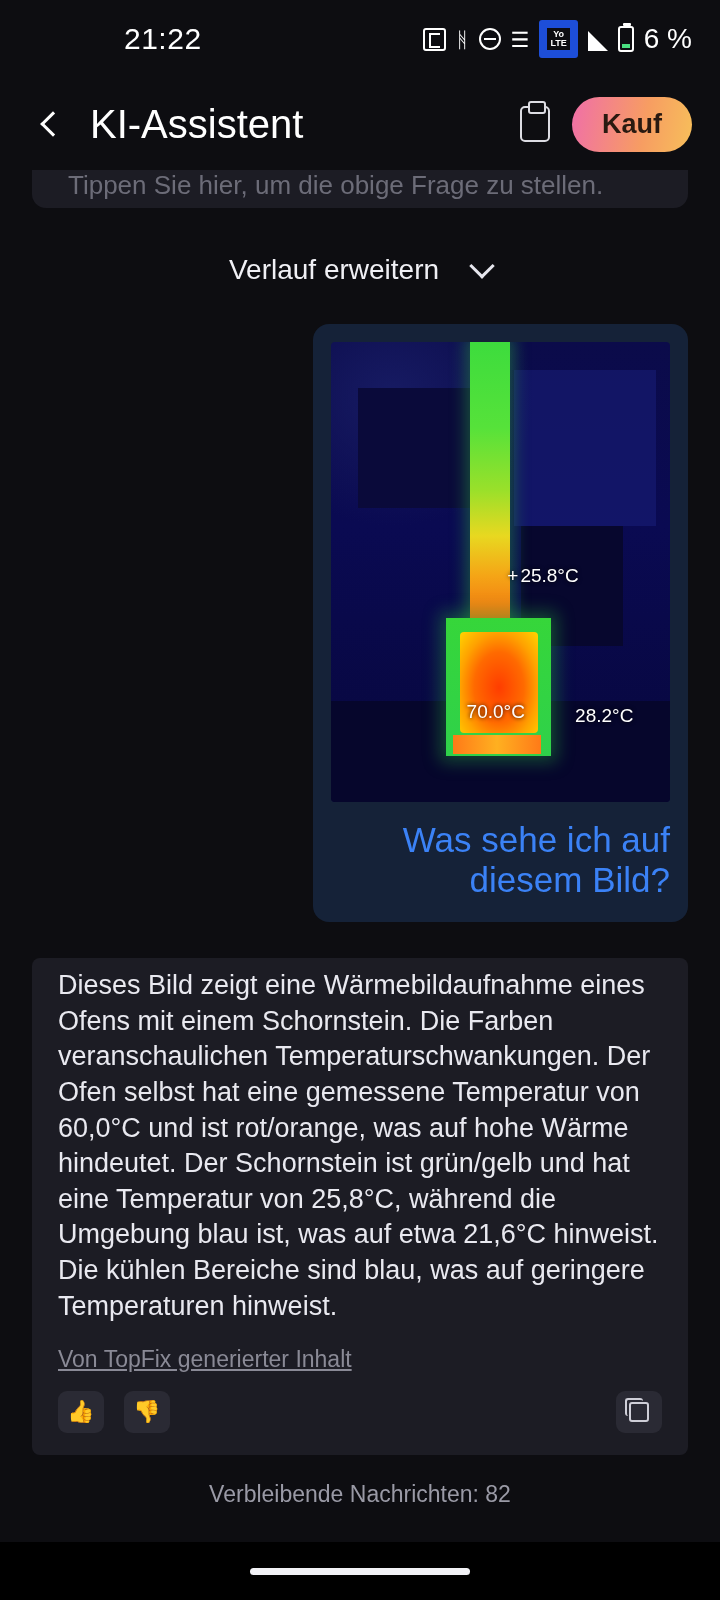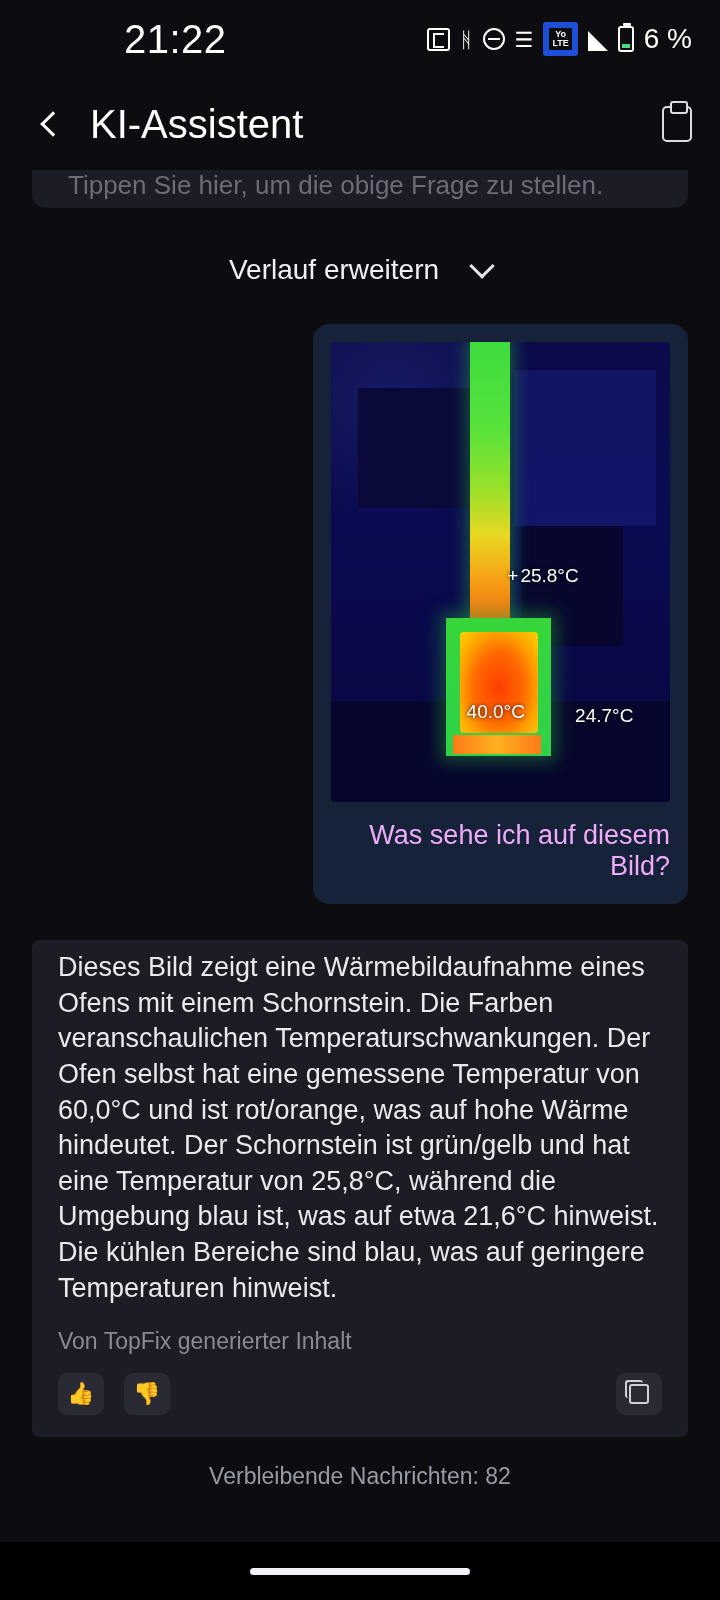--- a/index.html
+++ b/index.html
@@ -20,21 +20,21 @@
 
   
   .statusbar {
     height: 78px;
     display: flex;
     align-items: center;
     padding: 0 28px;
     flex: 0 0 auto;
   }
   .status-time {
-    font-size: 40px;
+    font-size: 30px;
     font-weight: 500;
     letter-spacing: .5px;
     margin-left: 96px;
     color: #fff;
   }
   .status-icons {
     margin-left: auto;
     display: flex;
     align-items: center;
     gap: 10px;
@@ -62,21 +62,21 @@
     border-radius: 50%;
     position: relative;
   }
   .dnd-icon:after {
     content: "";
     position: absolute; left: 3px; top: 8px;
     width: 12px; height: 2px; background: #fff;
   }
   .wifi-icon { font-size: 21px; line-height: 1; }
   .yt-icon {
-    border: 6px solid #1d4ed8;
+    border: 8px solid #1d4ed8;
     border-radius: 3px;
     font-size: 9px;
     line-height: 9px;
     padding: 2px 3px;
     text-align: center;
     font-weight: 700;
     letter-spacing: 0;
   }
   .sig-icon {
     width: 0; height: 0;
@@ -265,22 +265,22 @@
     font-size: 19px;
     text-shadow: 0 0 4px #000;
     white-space: nowrap;
   }
   .t-label .cross { margin-right: 2px; }
   .lbl-258 { left: 52%; top: 48.5%; }
   .lbl-600 { left: 40%; top: 78%; }
   .lbl-216 { left: 72%; top: 79%; }
   .msg-user-text {
     margin-top: 18px;
-    font-size: 27px;
-    color: #f0abfc;
+    font-size: 35px;
+    color: #3b82f6;
     text-align: right;
   }
 
   
   .msg-ai {
     margin-top: 36px;
     width: 656px;
     background: #1c1c24;
     border-radius: 8px;
     padding: 10px 26px 22px 26px;
@@ -288,20 +288,21 @@
   .ai-text {
     font-size: 27px;
     line-height: 1.32;
     color: #e9e9f0;
     white-space: pre-wrap;
   }
   .ai-attrib {
     margin-top: 22px;
     font-size: 23px;
     color: #8a8a96;
+    text-decoration: underline;
   }
   .ai-actions {
     margin-top: 18px;
     display: flex;
     align-items: center;
     gap: 20px;
   }
   .ai-btn {
     width: 46px; height: 42px;
     background: #2a2a34;
@@ -367,20 +368,21 @@
     </div>
   </div>
 
   <div class="appbar">
     <div class="back-btn">
       <span class="chev-left"></span>
     </div>
     <div class="app-title">KI-Assistent</div>
     <div class="appbar-right">
       <span class="clipboard-icon"></span>
+      <button class="buy-btn">Kauf</button>
     </div>
   </div>
 
   <div class="content">
 
     <div class="clipped-prompt">Tippen Sie hier, um die obige Frage zu stellen.</div>
 
     <div class="expand-row">
       <span>Verlauf erweitern</span>
       <span class="chev-down"></span>
@@ -390,22 +392,22 @@
       <div class="thermal">
         <div class="t-shape t-wall-light"></div>
         <div class="t-shape t-wall-dark"></div>
         <div class="t-shape t-wall-dark2"></div>
         <div class="t-shape t-floorline"></div>
         <div class="t-shape t-pipe"></div>
         <div class="t-shape t-stove"></div>
         <div class="t-shape t-stove-inner"></div>
         <div class="t-shape t-stove-base"></div>
         <div class="t-label lbl-258"><span class="cross">+</span><span>25.8°C</span></div>
-        <div class="t-label lbl-600">40.0°C</div>
-        <div class="t-label lbl-216">24.7°C</div>
+        <div class="t-label lbl-600">70.0°C</div>
+        <div class="t-label lbl-216">28.2°C</div>
       </div>
       <div class="msg-user-text">Was sehe ich auf diesem Bild?</div>
     </div>
 
     <div class="msg-ai">
       <div class="ai-text">Dieses Bild zeigt eine Wärmebildaufnahme eines Ofens mit einem Schornstein. Die Farben veranschaulichen Temperaturschwankungen. Der Ofen selbst hat eine gemessene Temperatur von 60,0°C und ist rot/orange, was auf hohe Wärme hindeutet. Der Schornstein ist grün/gelb und hat eine Temperatur von 25,8°C, während die Umgebung blau ist, was auf etwa 21,6°C hinweist. Die kühlen Bereiche sind blau, was auf geringere Temperaturen hinweist.</div>
       <div class="ai-attrib">Von TopFix generierter Inhalt</div>
       <div class="ai-actions">
         <div class="ai-btn">👍</div>
         <div class="ai-btn">👎</div>

